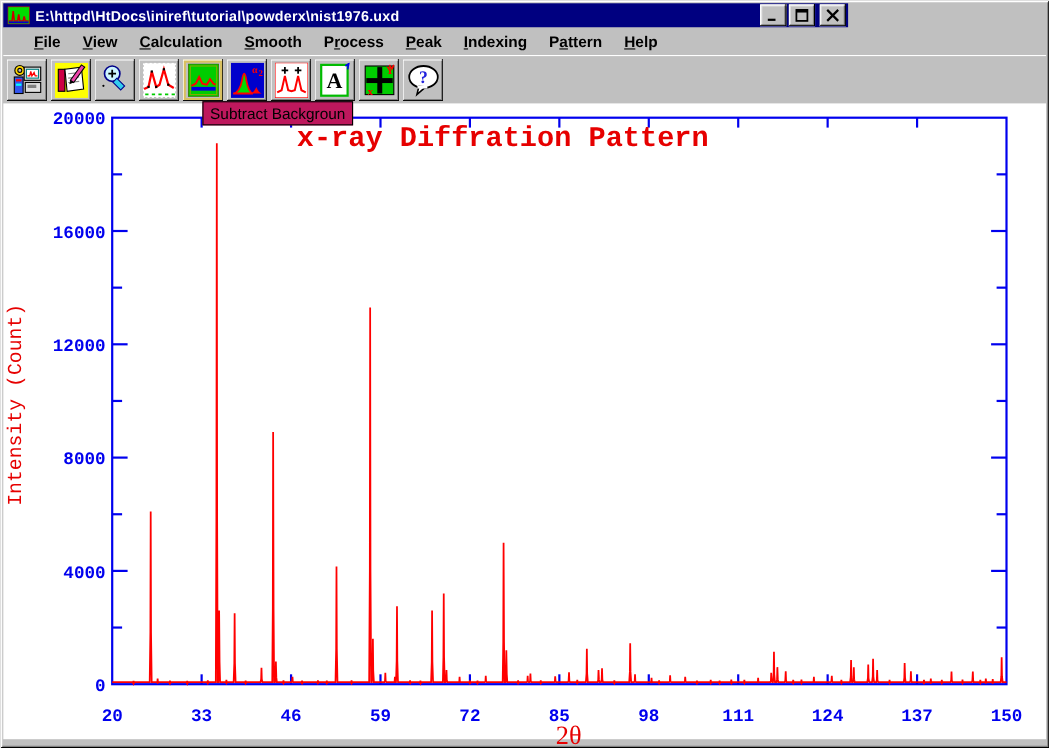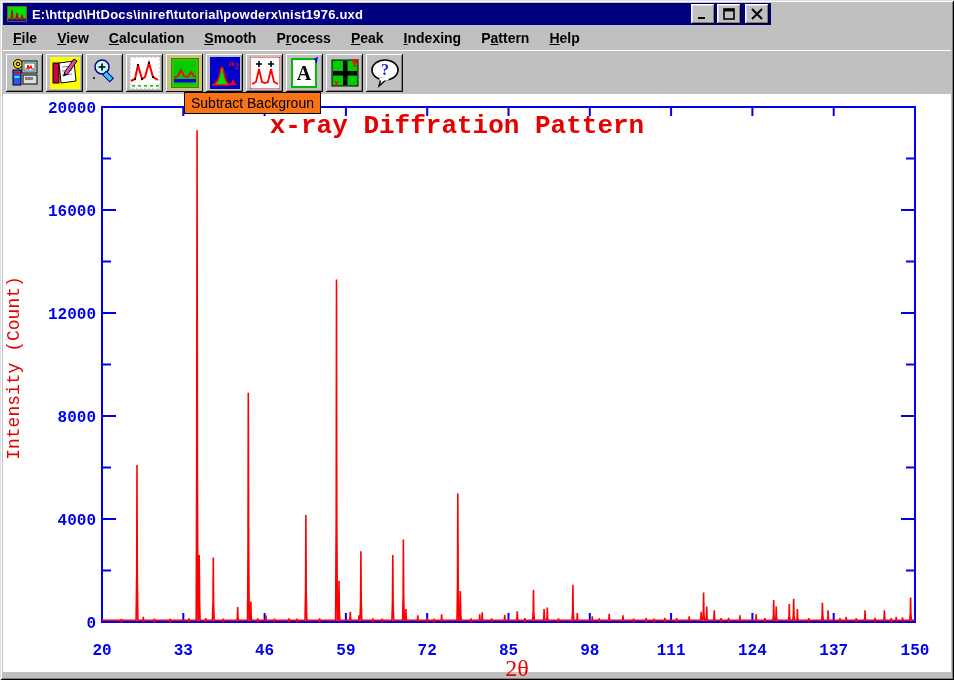--- a/index.html
+++ b/index.html
@@ -15,37 +15,37 @@
   .titlebar .title-text{color:#fff;font-size:13px;font-weight:bold;margin-left:5px;
             white-space:nowrap;letter-spacing:.2px;}
   .win-btns{margin-left:auto;display:flex;align-items:center;}
   .win-btn{width:24px;height:20px;background:#c0c0c0;margin-left:2px;
            display:flex;align-items:center;justify-content:center;
            box-shadow:inset -1px -1px 0 #000, inset 1px 1px 0 #fff,
                       inset -2px -2px 0 #808080, inset 2px 2px 0 #dfdfdf;}
   .win-btn.close{margin-left:4px;}
   
   .menubar{position:absolute;left:3px;top:25px;width:916px;height:25px;background:#c0c0c0;
-           display:flex;align-items:center;padding-left:0;}
+           display:flex;align-items:center;padding-left:18px;}
   .menu-item{font-size:14px;font-weight:bold;color:#000;padding:3px 10px;cursor:default;}
   .menu-item u{text-decoration:underline;}
   
   .toolbar{position:absolute;left:3px;top:50px;width:948px;height:44px;background:#c0c0c0;
            border-top:1px solid #fff;display:flex;align-items:center;padding-left:3px;}
   .tb{width:37px;height:38px;background:#c0c0c0;margin-right:3px;
       display:flex;align-items:center;justify-content:center;
       box-shadow:inset -1px -1px 0 #0a0a0a, inset 1px 1px 0 #fff, inset -2px -2px 0 #808080;}
   .tb.active{box-shadow:inset -1px -1px 0 #0a0a0a, inset 1px 1px 0 #fff,
              inset 0 0 0 3px #d8c060;}
   .tb svg{display:block;}
   
   .client{position:absolute;left:3px;top:94px;width:948px;height:578px;background:#fff;}
   #chart-svg{position:absolute;left:0;top:0;width:954px;height:680px;}
   
-  .tooltip{position:absolute;left:184px;top:92px;height:22px;background:#f97316;
+  .tooltip{position:absolute;left:184px;top:92px;height:22px;background:#be185d;
            border:1px solid #000;color:#000;font-size:14px;line-height:20px;
            padding:0 6px;white-space:nowrap;z-index:20;}
 </style>
 </head>
 <body>
 
 <div id="stage">
 
   <div class="titlebar">
     <svg class="app-icon" viewBox="0 0 20 16">

